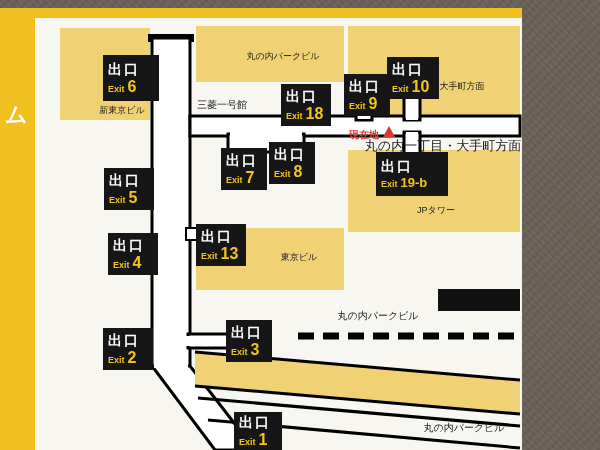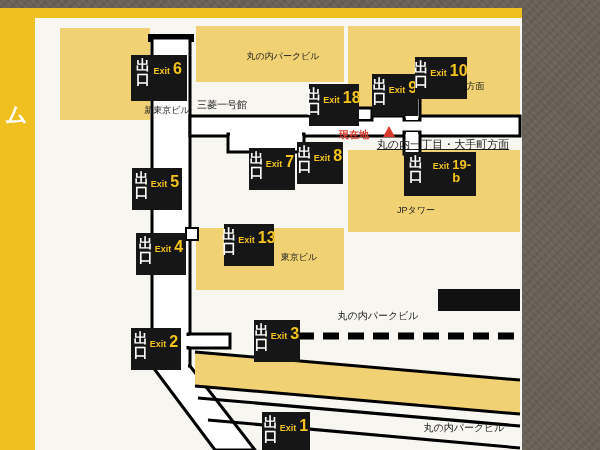--- a/index.html
+++ b/index.html
@@ -8,26 +8,26 @@
     background-image:
       repeating-linear-gradient(45deg, rgba(255,255,255,0.04) 0 2px, transparent 2px 5px),
       repeating-linear-gradient(-45deg, rgba(0,0,0,0.06) 0 3px, transparent 3px 7px);}
   .frame{position:absolute;left:0;top:8px;width:522px;height:442px;background:#efc01f;}
   .side-text{position:absolute;left:5px;top:100px;color:#fff;font-size:22px;font-weight:bold;}
   .panel{position:absolute;left:35px;top:18px;width:487px;height:432px;background:#f7f6f1;}
   .map-svg{position:absolute;left:0;top:0;width:600px;height:450px;}
   .mlabel{position:absolute;font-size:9px;color:#1b1b1b;white-space:nowrap;
     transform:translateX(-50%);line-height:1;}
   .mlabel.small{font-size:10px;}
-  .mlabel.tiny{font-size:11px;text-decoration:underline;}
+  .mlabel.tiny{font-size:13px;}
   .mlabel.red{color:#d93a2b;font-weight:bold;}
-  .exit-sign{position:absolute;background:#161616;color:#fff;display:flex;flex-direction:row;
-    justify-content:center;padding:3px 5px;box-sizing:border-box;line-height:1;margin-left:28px;}
+  .exit-sign{position:absolute;background:#161616;color:#fff;display:flex;flex-direction:column;
+    justify-content:center;padding:3px 5px;box-sizing:border-box;line-height:1;}
   .exit-sign .kanji{font-weight:bold;font-size:14px;letter-spacing:2px;}
-  .exit-row{display:flex;align-items:baseline;margin-top:3px;justify-content:flex-end;}
+  .exit-row{display:flex;align-items:baseline;margin-top:3px;}
   .exit-word{color:#f2c41d;font-size:9px;font-weight:bold;}
   .exit-num{color:#f2c41d;font-size:16px;font-weight:bold;margin-left:3px;}
   .exit-sign.wide .exit-num{font-size:13px;}
 </style>
 </head>
 <body>
 
 <div class="frame"></div>
 <div class="side-text">ム</div>
 <div class="panel"></div>
@@ -66,28 +66,28 @@
   <line x1="198" y1="398" x2="520" y2="426" stroke="#000" stroke-width="3"></line>
   <line x1="208" y1="420" x2="520" y2="448" stroke="#000" stroke-width="3"></line>
 
   <rect x="186" y="228" width="12" height="12" fill="#fff" stroke="#000" stroke-width="2"></rect>
 
   <polygon points="383,137 395,137 389,126" fill="#d93a2b"></polygon>
 </svg>
 
 <span class="mlabel" style="left:283px;top:52px;">丸の内パークビル</span>
 <span class="mlabel" style="left:462px;top:82px;">大手町方面</span>
-<span class="mlabel" style="left:122px;top:106px;margin-left:45px;">新東京ビル</span>
+<span class="mlabel" style="left:122px;top:106px;">新東京ビル</span>
 <span class="mlabel small" style="left:222px;top:100px;">三菱一号館</span>
-<span class="mlabel" style="left:416px;top:206px;">JPタワー</span>
+<span class="mlabel" style="left:436px;top:206px;">JPタワー</span>
 <span class="mlabel" style="left:299px;top:253px;">東京ビル</span>
 <span class="mlabel small" style="left:378px;top:311px;">丸の内パークビル</span>
 <span class="mlabel small" style="left:464px;top:423px;">丸の内パークビル</span>
 <span class="mlabel tiny" style="left:443px;top:139px;">丸の内一丁目・大手町方面</span>
-<span class="mlabel small red" style="left:354px;top:130px;">現在地</span>
+<span class="mlabel small red" style="left:364px;top:130px;">現在地</span>
 
 <div class="exit-sign" style="left:103px;top:55px;width:56px;height:46px;">
   <span class="kanji">出口</span>
   <span class="exit-row">
       <span class="exit-word">Exit</span>
       <span class="exit-num">6</span>
     </span>
 </div>
 <div class="exit-sign" style="left:281px;top:84px;width:50px;height:42px;">
   <span class="kanji">出口</span>

